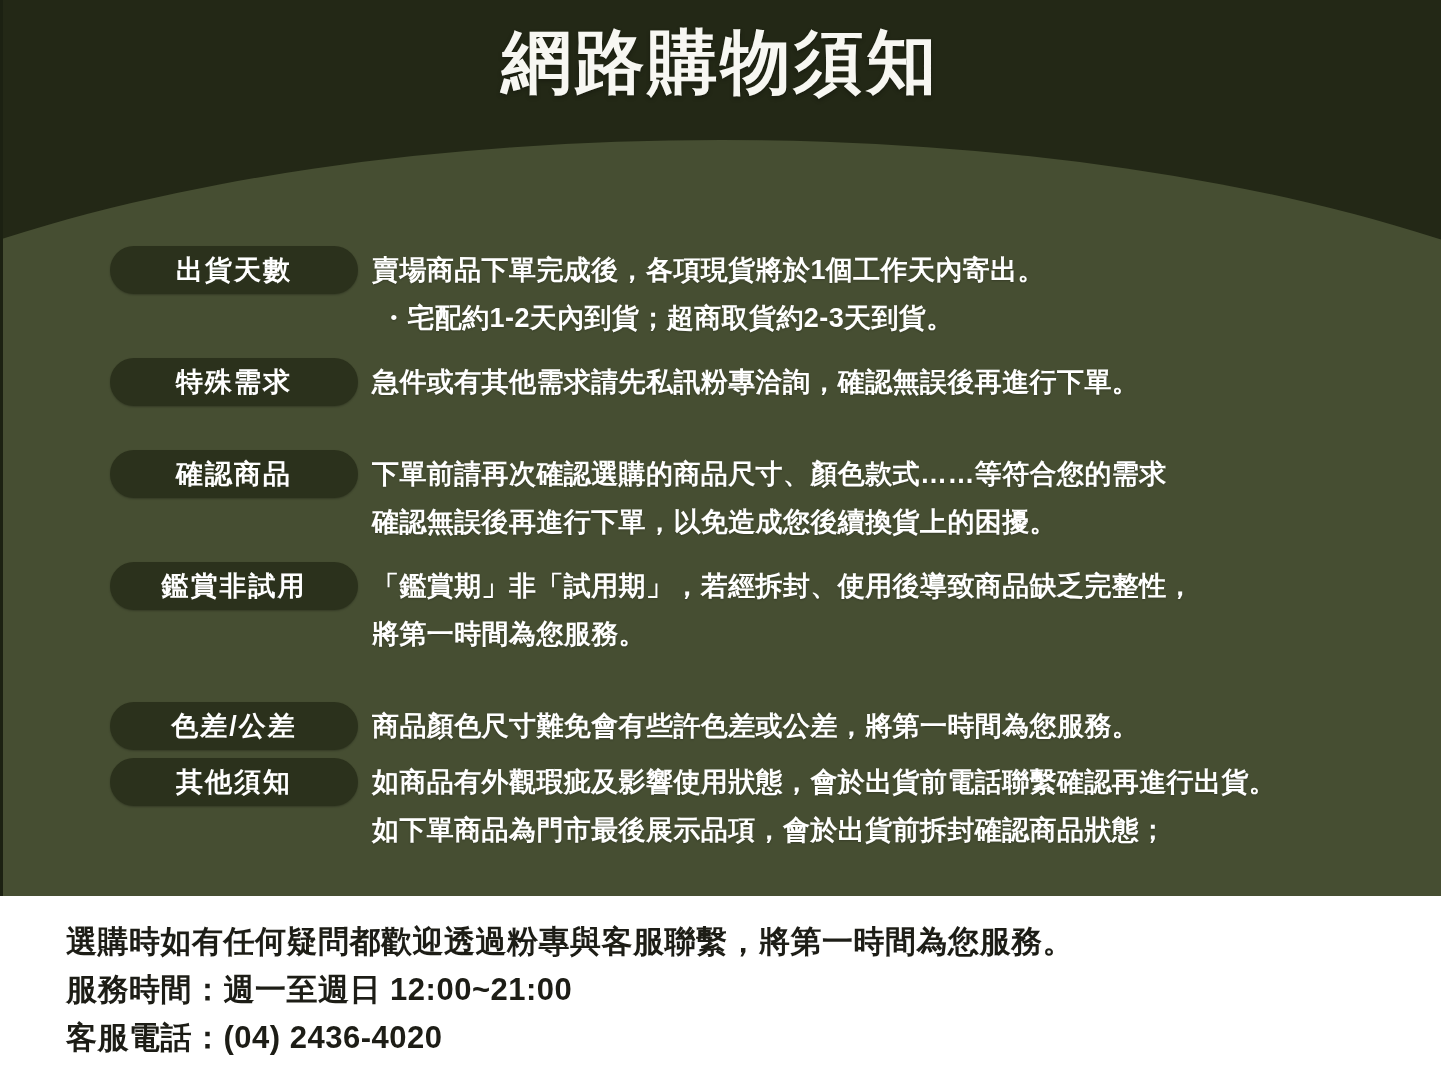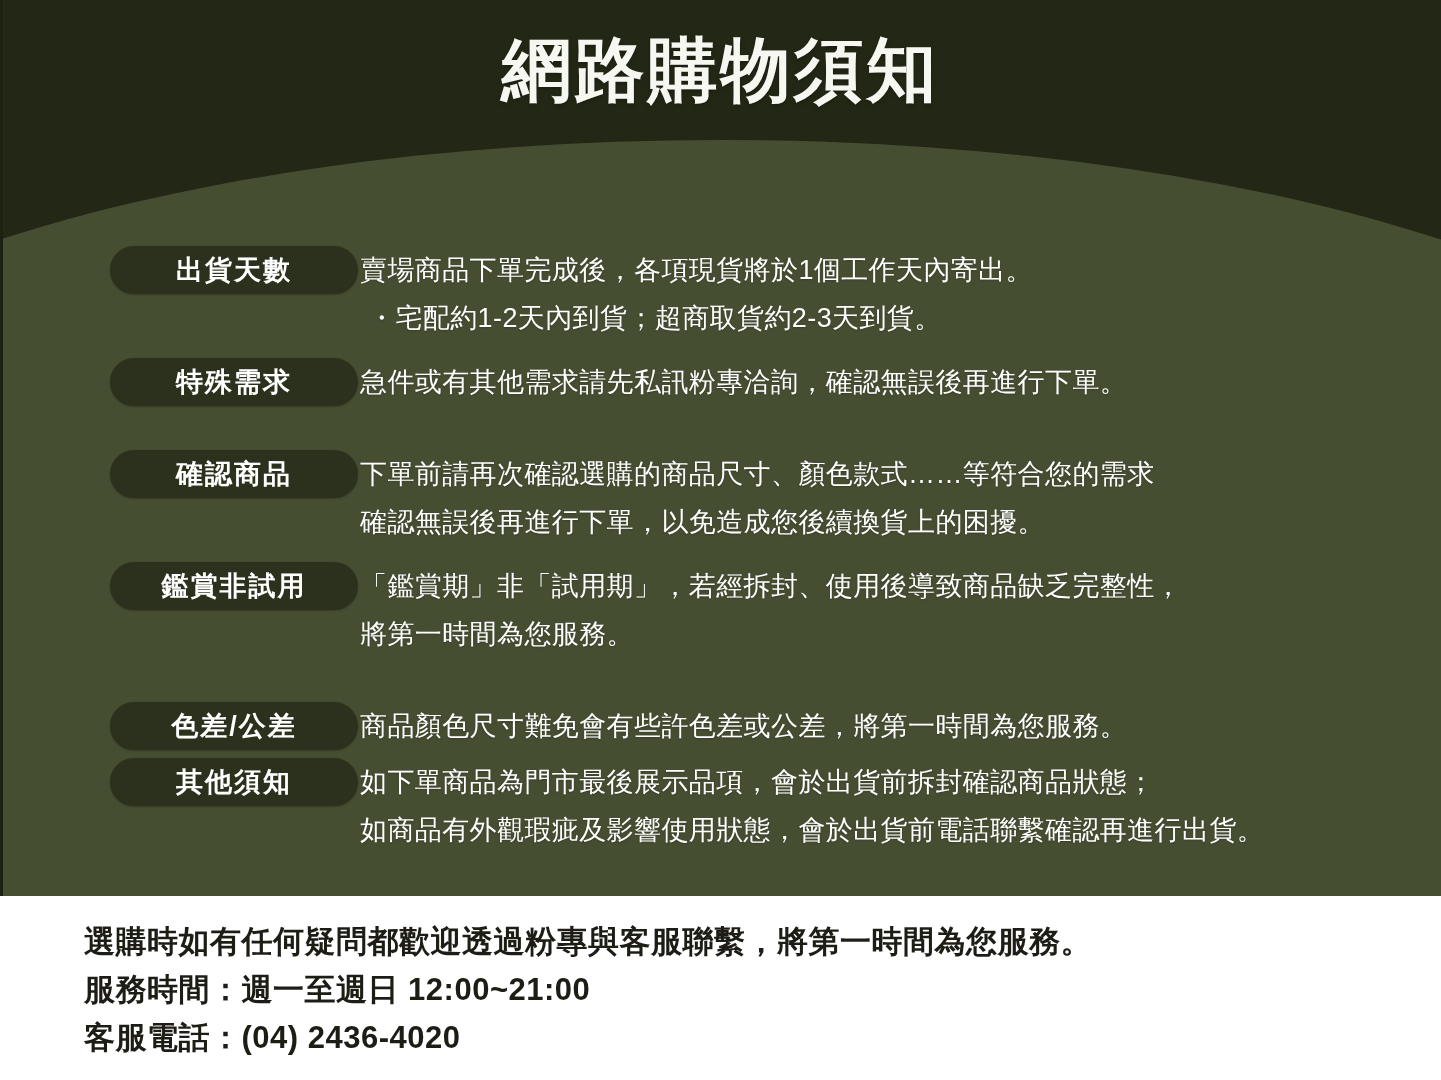--- a/index.html
+++ b/index.html
@@ -41,21 +41,21 @@
     top: 140px;
     width: 2121px;
     height: 1700px;
     background: #464e32;
     border-radius: 50% 50% 0 0 / 22% 22% 0 0;
   }
 
   .hero-title {
     position: absolute;
     left: 0;
-    top: 23px;
+    top: 15px;
     width: 1441px;
     text-align: center;
     color: #f7f7f2;
     font-size: 70px;
     line-height: 94px;
     font-weight: 700;
     letter-spacing: 3px;
     white-space: nowrap;
     text-shadow: 0 2px 4px rgba(0,0,0,0.28);
   }
@@ -65,20 +65,21 @@
     position: absolute;
     left: 0;
     top: 246px;
     width: 1441px;
   }
 
   .row {
     position: relative;
     display: flex;
     align-items: flex-start;
+    gap: 12px;
   }
 
   .pill-cell {
     width: 360px;
     flex: 0 0 360px;
     padding-left: 110px;
     box-sizing: border-box;
   }
 
   .pill {
@@ -98,21 +99,21 @@
   }
 
   .body-cell {
     flex: 1 1 auto;
     padding-top: 0px;
   }
 
   .body-line {
     color: #ffffff;
     font-size: 27px;
-    font-weight: 400;
+    font-weight: 700;
     line-height: 48px;
     letter-spacing: 0.4px;
     white-space: nowrap;
     text-shadow: 0 1px 2px rgba(0,0,0,0.22);
   }
 
   .body-line.indent {
     padding-left: 8px;
   }
 
@@ -123,21 +124,21 @@
 
   
   .footer {
     position: absolute;
     left: 0;
     top: 896px;
     width: 1149px;
     height: 184px;
     background: #ffffff;
     box-sizing: border-box;
-    padding: 22px 0 0 84px;
+    padding: 22px 0 0 66px;
   }
 
   .footer-line {
     color: #1d1d16;
     font-size: 31px;
     font-weight: 700;
     line-height: 48px;
     letter-spacing: 0.5px;
     white-space: nowrap;
   }
@@ -220,22 +221,22 @@
         </div>
       </div>
 
       <div class="gap-8"></div>
 
       <div class="row">
         <div class="pill-cell">
           <span class="pill">其他須知</span>
         </div>
         <div class="body-cell">
+          <div class="body-line">如商品有外觀瑕疵及影響使用狀態，會於出貨前電話聯繫確認再進行出貨。</div>
           <div class="body-line">如下單商品為門市最後展示品項，會於出貨前拆封確認商品狀態；</div>
-          <div class="body-line">如商品有外觀瑕疵及影響使用狀態，會於出貨前電話聯繫確認再進行出貨。</div>
         </div>
       </div>
 
     </div>
   </div>
 
   <div class="footer">
     <div class="footer-line">選購時如有任何疑問都歡迎透過粉專與客服聯繫，將第一時間為您服務。</div>
     <div class="footer-line">服務時間：週一至週日 12:00~21:00</div>
     <div class="footer-line">客服電話：(04) 2436-4020</div>

